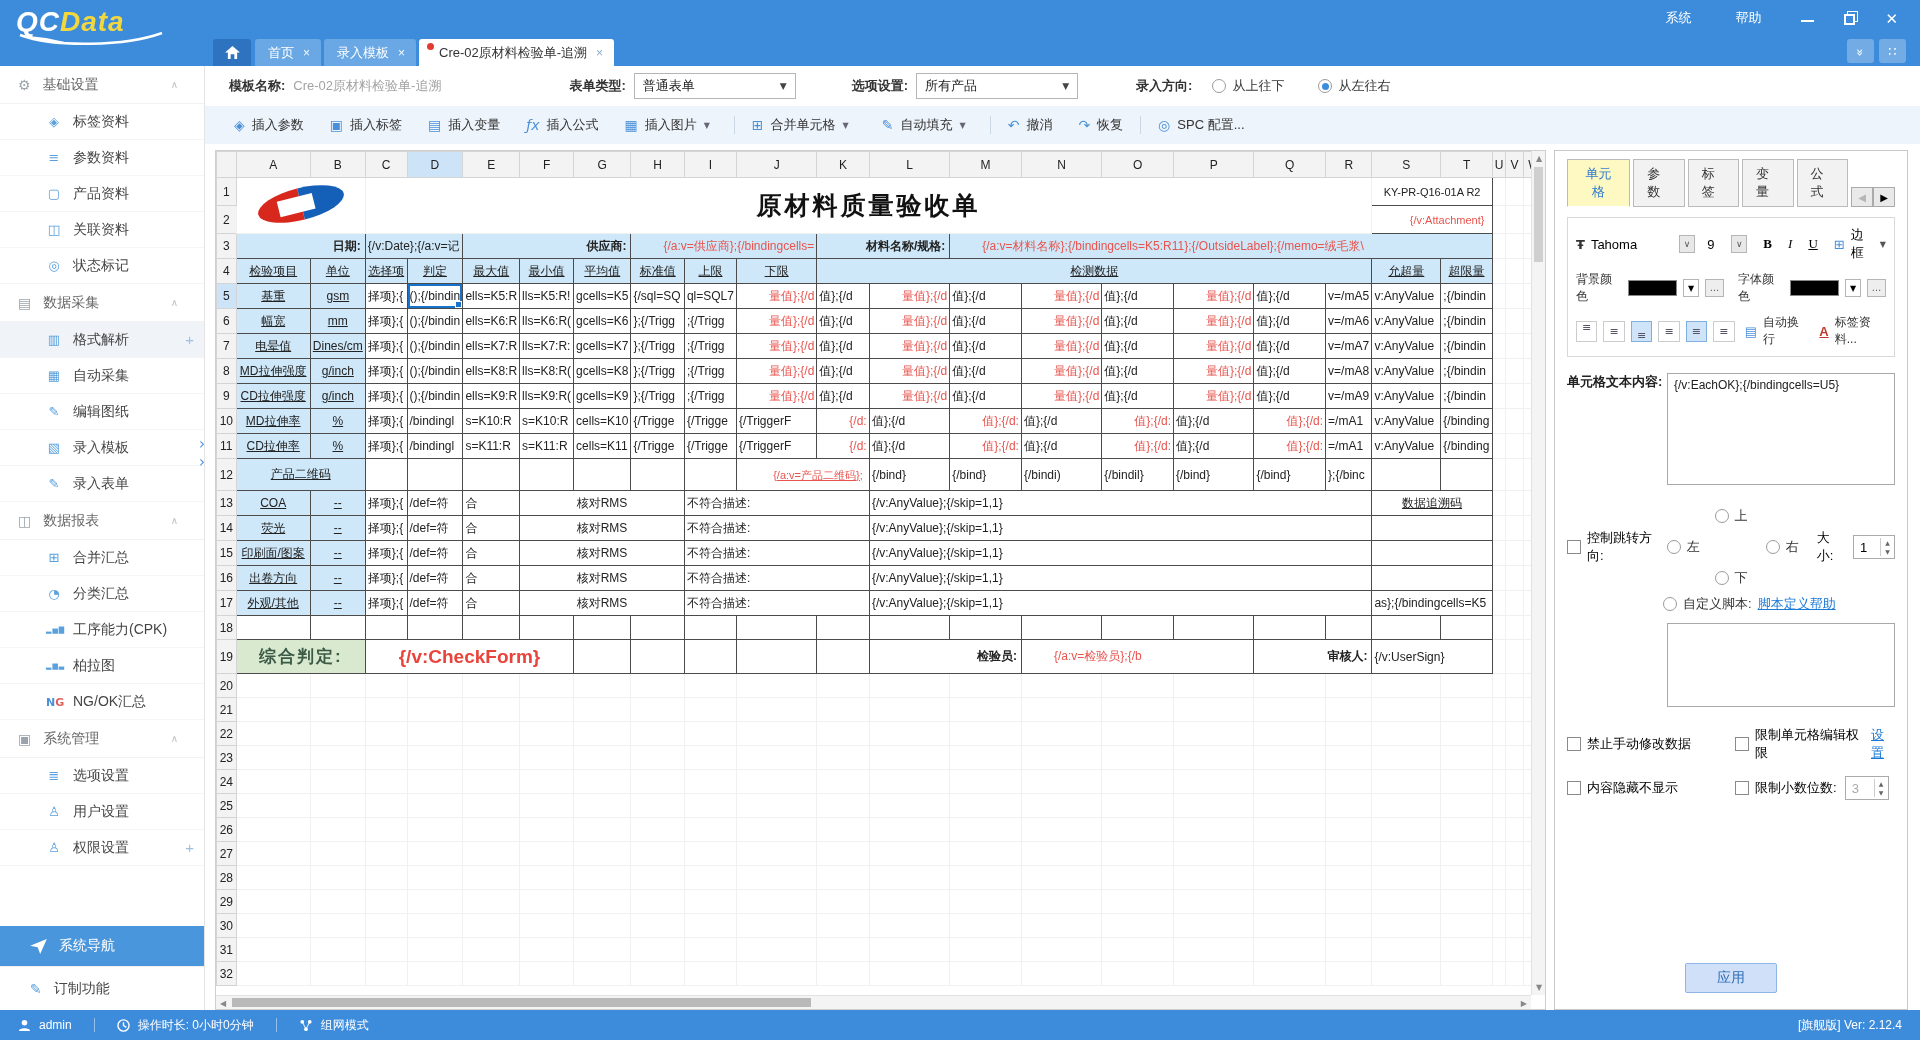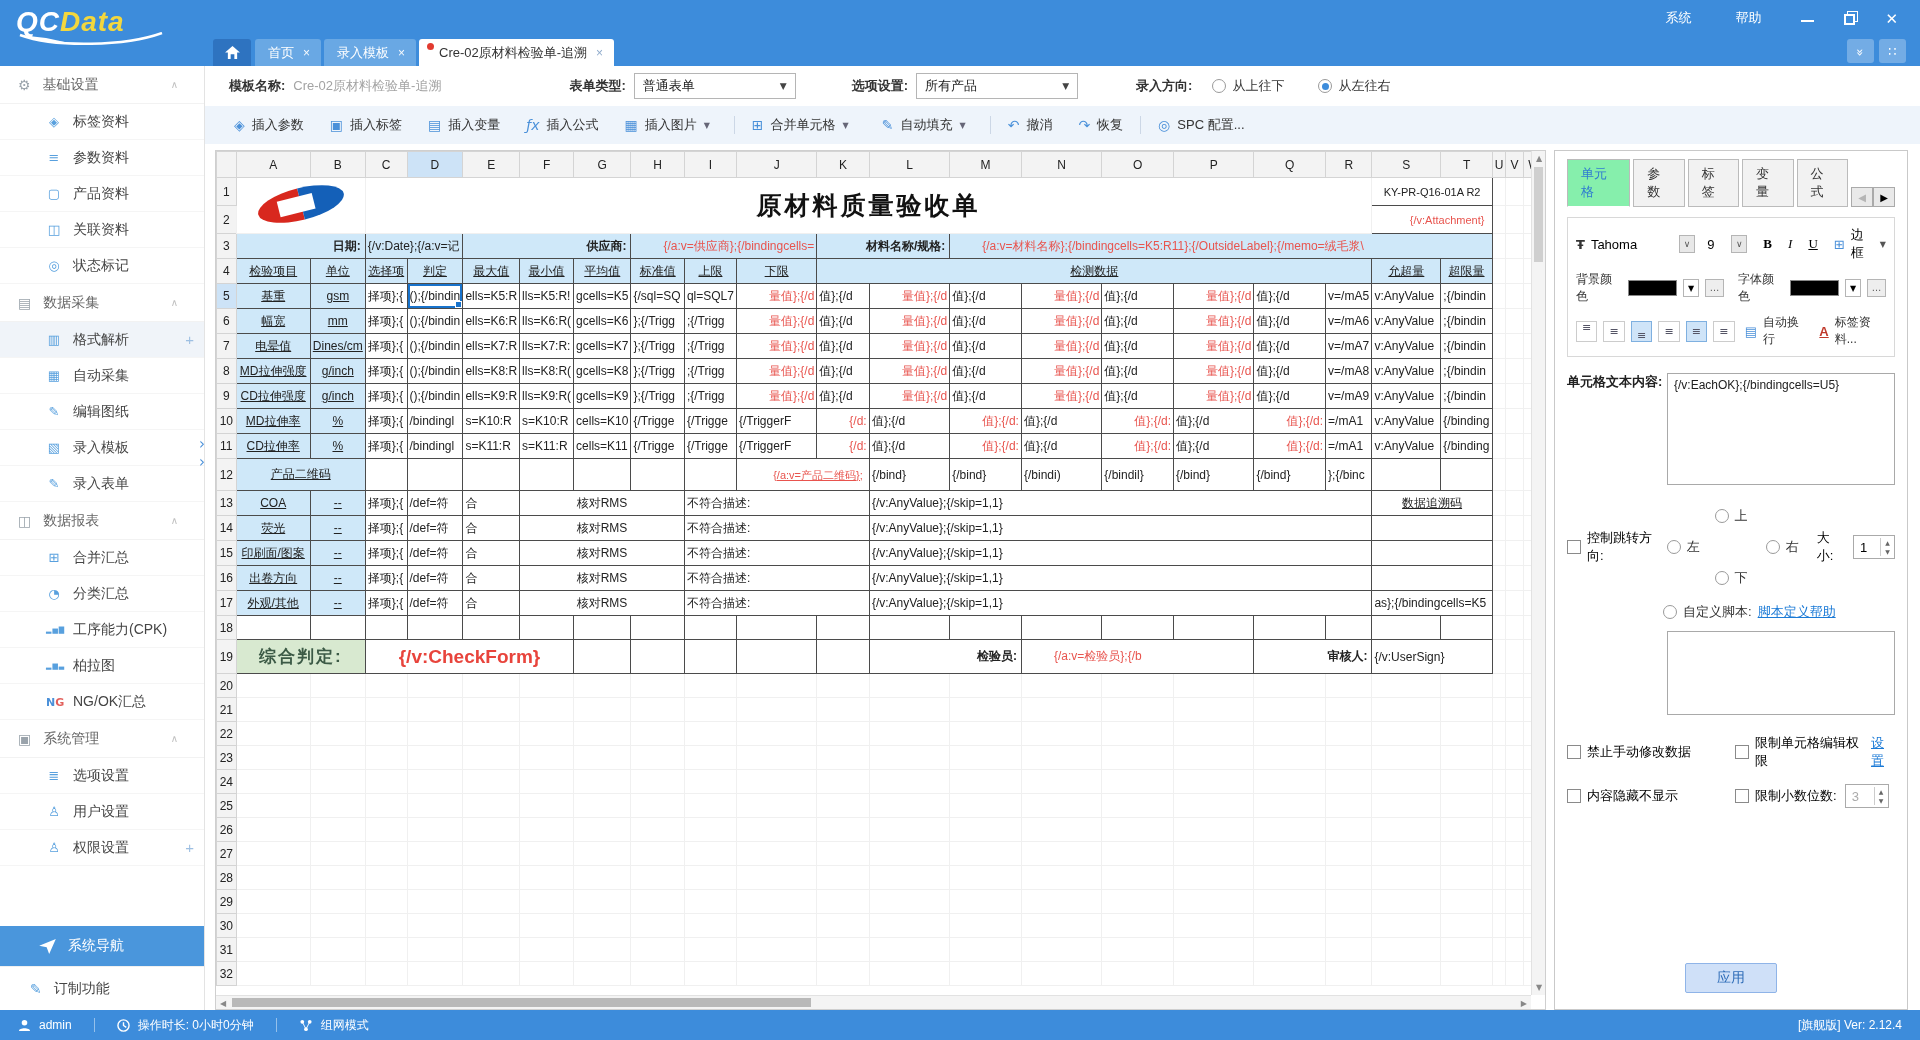--- a/index.html
+++ b/index.html
@@ -36,21 +36,21 @@
   .main { display:flex; height:944px; }
   .sidebar { width:205px; background:#fff; border-right:1px solid #e3e3e3; display:flex; flex-direction:column; overflow:hidden; }
   .sec-h { height:38px; display:flex; align-items:center; padding:0 14px 0 18px; color:#666; font-size:14px; border-bottom:1px solid #f2f2f2; }
   .sec-h .ico { color:#9aa3ab; margin-right:12px; font-size:14px; }
   .sec-h .caret { margin-left:auto; color:#c0c0c0; font-size:10px; }
   .item { height:36px; display:flex; align-items:center; padding-left:46px; padding-right:10px; font-size:14px; color:#454545; border-bottom:1px solid #f5f5f5; }
   .item .ico { color:#58a0de; margin-right:11px; font-size:13px; width:16px; text-align:center; }
   .item.active { background:#f0f4f9; }
   .item .plus { margin-left:auto; color:#9dbfe2; font-size:15px; }
   .sfoot { margin-top:auto; }
-  .navrow { height:40px; background:#4a96dc; color:#fff; font-size:14px; display:flex; align-items:center; padding-left:39px; gap:12px; }
+  .navrow { height:40px; background:#4a96dc; color:#fff; font-size:14px; display:flex; align-items:center; padding-left:30px; gap:12px; }
   .custrow { height:44px; background:#fff; color:#454545; font-size:14px; display:flex; align-items:center; padding-left:30px; gap:12px; border-top:1px solid #f0f0f0; }
   .custrow .ico { color:#58a0de; }
 
   .content { flex:1; display:flex; flex-direction:column; background:#fff; position:relative; min-width:0; }
 
   
   .bar1 { height:40px; display:flex; align-items:center; padding-left:24px; font-size:13px; flex:none; }
   .blabel { font-weight:bold; color:#333; }
   .tname { color:#a3a3a3; margin-left:8px; }
   .sel-box { width:162px; height:26px; border:1px solid #b5b5b5; background:#fff; display:flex; align-items:center; justify-content:space-between; padding:0 8px; margin-left:8px; color:#222; }
@@ -95,21 +95,21 @@
   .hscroll { position:absolute; left:0; right:14px; bottom:0; height:14px; background:#f4f4f4; border-top:1px solid #e2e2e2; }
   .hthumb { position:absolute; left:16px; width:44%; top:2px; bottom:2px; background:#b9b9b9; }
   .sarr { position:absolute; color:#888; font-size:8px; font-family:"DejaVu Sans",sans-serif; }
   .expander { position:absolute; left:-6px; top:372px; z-index:4; display:flex; flex-direction:column; gap:6px; }
   .expander span { color:#4a90d9; font-size:15px; line-height:12px; }
 
   
   .panel { width:354px; border:1px solid #c9c9c9; background:#fff; display:flex; flex-direction:column; padding:8px 12px 10px 12px; font-size:13px; flex:none; }
   .ptabs { display:flex; align-items:flex-end; margin-bottom:10px; }
   .ptab { padding:5px 13px; border:1px solid #bbb; background:#f2f2f2; margin-right:3px; color:#333; font-size:13px; }
-  .ptab.active { background:#86efac; color:#2f7cd0; border-bottom-color:#fff; }
+  .ptab.active { background:#fef9c3; color:#2f7cd0; border-bottom-color:#fff;text-align:center; }
   .pnav { margin-left:auto; display:flex; }
   .pnav span { width:22px; height:20px; border:1px solid #aaa; background:#e9e9e9; display:flex; align-items:center; justify-content:center; font-size:10px; }
   .pnav .dis { color:#b5b5b5; }
   .fontbox { border:1px solid #d8d8d8; padding:8px; display:flex; flex-direction:column; gap:9px; }
   .frow { display:flex; align-items:center; gap:6px; }
   .vbtn { width:18px; height:18px; border:1px solid #b5b5b5; background:#e8e8e8; font-size:9px; color:#555; display:flex; align-items:center; justify-content:center; }
   .fB { font-weight:bold; font-family:"Liberation Serif",serif; }
   .fI { font-style:italic; font-family:"Liberation Serif",serif; }
   .fU { text-decoration:underline; font-family:"Liberation Serif",serif; }
   .swatch { width:52px; height:16px; background:#000; border:1px solid #888; }
@@ -1262,21 +1262,21 @@
                   <i>▼</i>
                 </span>
             </span>
           </div>
           <div class="jcenter">
             <span class="radio-lab">
                 <span class="radio"></span>
                 <span>下</span>
               </span>
           </div>
-          <div class="jrow" style="margin-left:96px;margin-top:16px;">
+          <div class="jrow" style="margin-left:96px;margin-top:8px;">
             <span class="radio-lab">
                 <span class="radio"></span>
                 <span>自定义脚本:</span>
               </span>
             <span class="link" style="margin-left:6px;">脚本定义帮助</span>
           </div>
           <textarea class="ta2" style=""></textarea>
         </div>
 
         <div class="opts">

